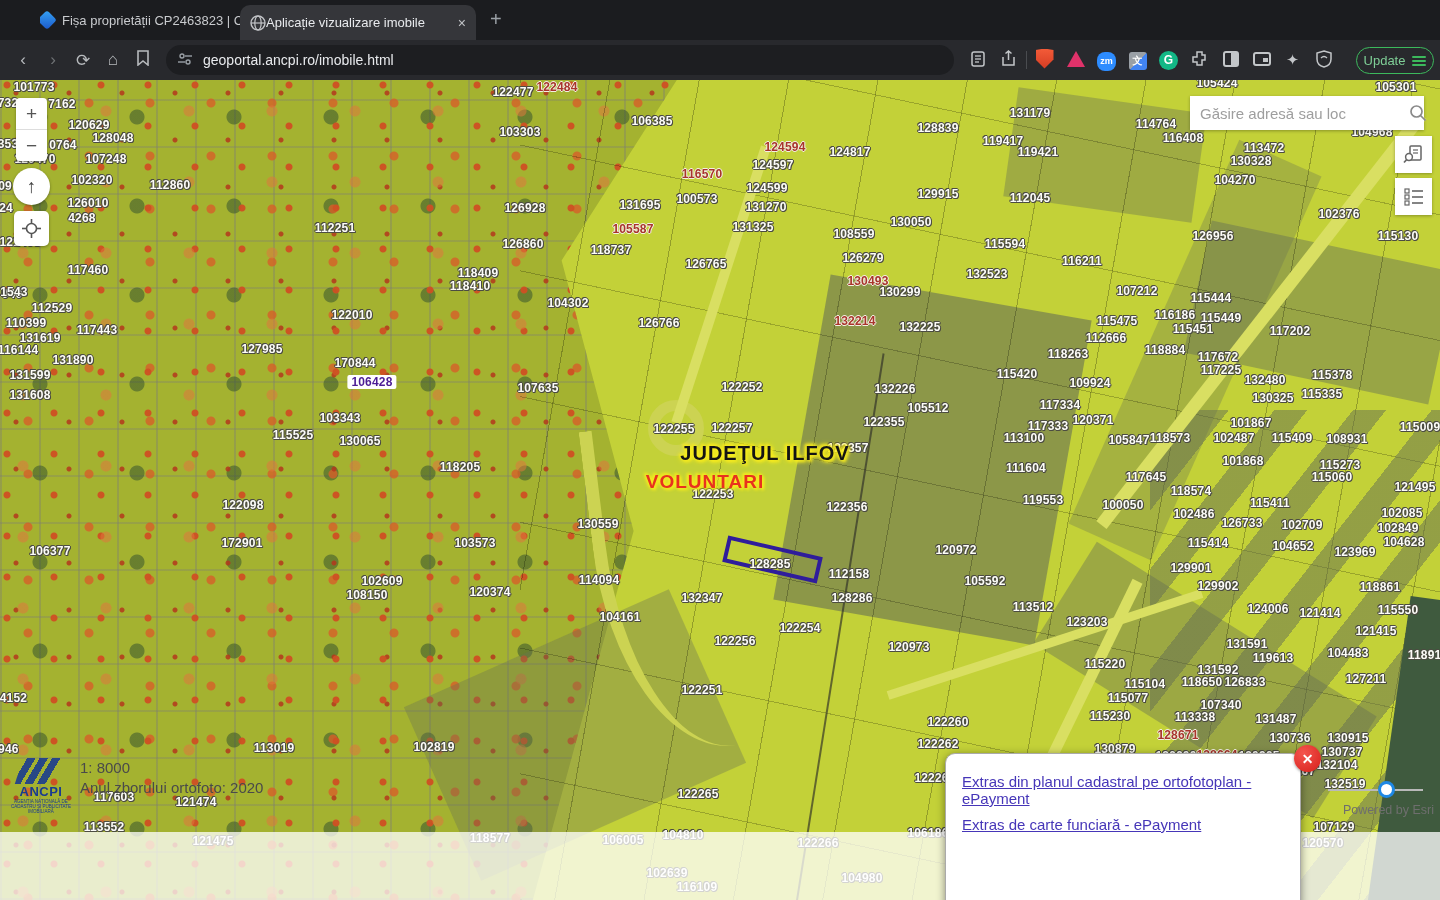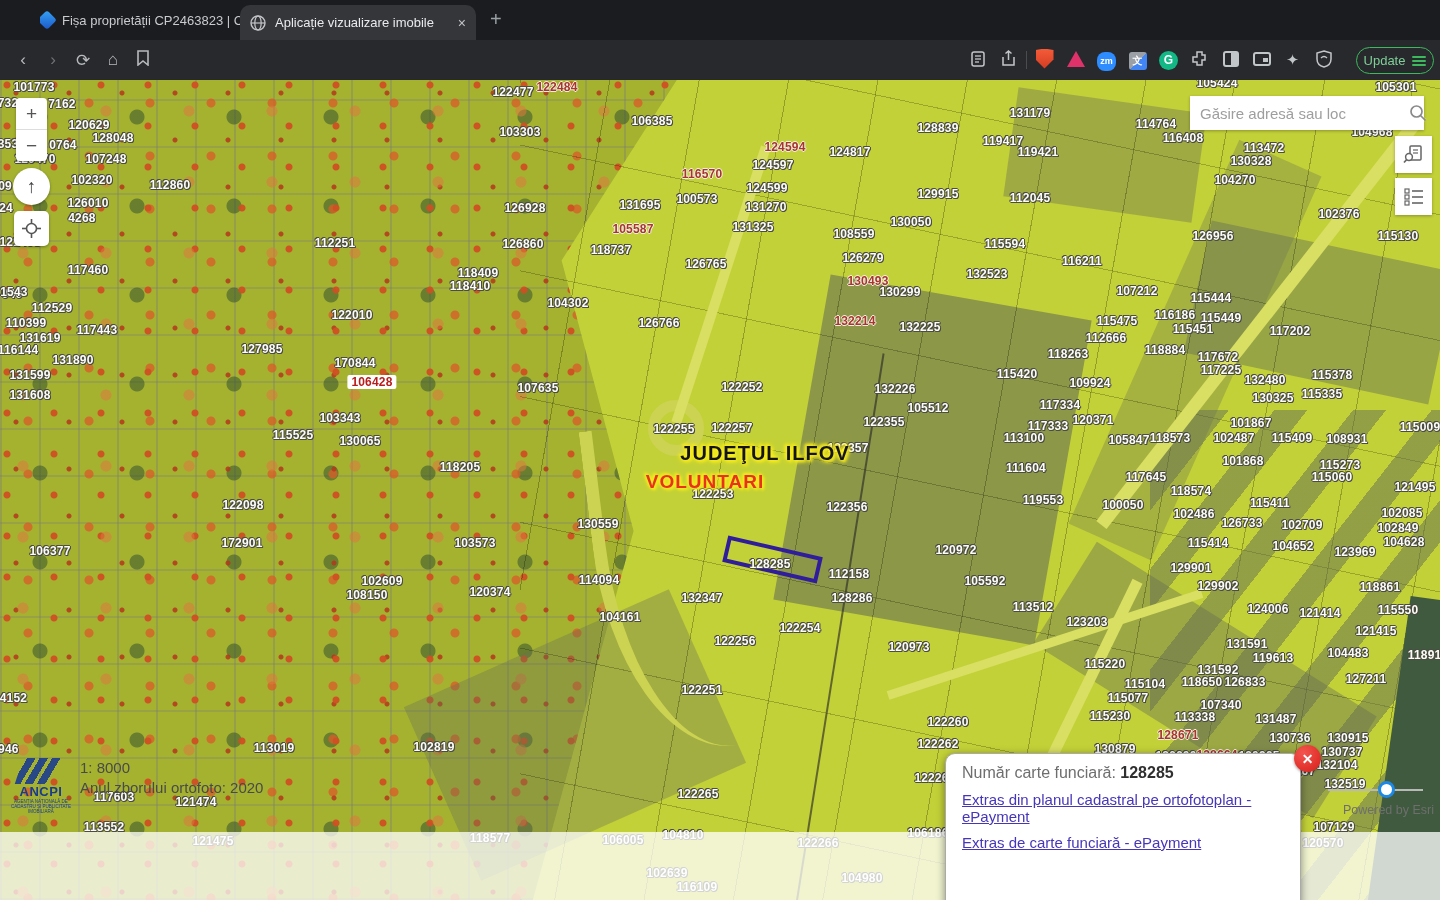--- a/index.html
+++ b/index.html
@@ -6,21 +6,21 @@
   html,body { width:1440px; height:900px; overflow:hidden; background:#000;
     font-family:"Liberation Sans", sans-serif; }
   #root { position:relative; width:1440px; height:900px; overflow:hidden; }
 
   
   #tabbar { position:absolute; left:0; top:0; width:1440px; height:40px; background:#1b1c1f; }
   .tab-inactive { position:absolute; left:40px; top:0; height:40px; width:200px;
     display:flex; align-items:center; gap:8px; color:#c9cbce; font-size:13px; overflow:hidden; white-space:nowrap; }
   .fav1 { width:14px; height:14px; flex:0 0 14px; background:linear-gradient(135deg,#35a3f5,#1b57c9); transform:rotate(45deg); border-radius:3px; }
   .tab-active { position:absolute; left:240px; top:5px; width:236px; height:35px; background:#35363a;
-    border-radius:10px 10px 0 0; display:flex; align-items:center; gap:9px; padding:0 10px; color:#e8eaed; font-size:13px; }
+    border-radius:10px 10px 0 0; display:flex; align-items:center; padding:0 10px; color:#e8eaed; font-size:13px; }
   .tab-active .globe { width:16px; height:16px; flex:0 0 16px; }
   .tab-close { margin-left:auto; color:#c2c4c7; font-size:14px; cursor:default; }
   .newtab { position:absolute; left:490px; top:8px; color:#9aa0a6; font-size:20px; }
 
   #toolbar { position:absolute; left:0; top:40px; width:1440px; height:40px; background:#28292d;
     display:flex; align-items:center; }
   .nav-ic { color:#b7babd; font-size:17px; width:30px; text-align:center; flex:0 0 30px; }
   .nav-ic.dim { color:#6f7275; }
   #urlbar { position:absolute; left:166px; top:45px; width:788px; height:30px; background:#1d1e21;
     border-radius:15px; display:flex; align-items:center; padding:0 12px; gap:10px; }
@@ -72,21 +72,21 @@
     border:11px solid #ccdципed; border:11px solid #ccd352; background:transparent; }
   #arcroad { position:absolute; left:598px; top:340px; width:180px; height:330px;
     border-left:13px solid #ccd352; border-radius:0 0 0 65%; transform:rotate(-7deg); }
   #bnd { position:absolute; left:838px; top:270px; width:2px; height:570px; background:rgba(45,45,38,.65); transform:rotate(9deg); }
   #forest { position:absolute; left:1388px; top:520px; width:80px; height:320px; background:#3f5a3e; transform:rotate(8deg); }
 
   .pl { position:absolute; transform:translate(-50%,-50%); font-weight:bold; font-size:12px;
     color:#fdfdf8; white-space:nowrap; letter-spacing:.2px;
     text-shadow:1px 0 #4c4c42,-1px 0 #4c4c42,0 1px #4c4c42,0 -1px #4c4c42,1px 1px #4c4c42,-1px -1px #4c4c42; }
   .pl.r { color:#a8352b; text-shadow:1px 0 #f2efe4,-1px 0 #f2efe4,0 1px #f2efe4,0 -1px #f2efe4; }
-  .pl.box { color:#b91c1c; background:#fff; text-shadow:none; padding:0 4px; border-radius:2px; }
+  .pl.box { color:#4c1d95; background:#fff; text-shadow:none; padding:0 4px; border-radius:2px; }
 
   #lbl-judet { position:absolute; left:765px; top:373px; transform:translate(-50%,-50%);
     font-size:20px; font-weight:bold; color:#141414; letter-spacing:1px; white-space:nowrap;
     text-shadow:0 0 3px #f8ec1e,0 0 5px #f8ec1e,0 0 7px #f8ec1e,2px 2px 3px #f8ec1e,-2px -2px 3px #f8ec1e; }
   #lbl-city { position:absolute; left:705px; top:402px; transform:translate(-50%,-50%);
     font-size:19px; font-weight:bold; color:#e8321e; letter-spacing:1px; white-space:nowrap;
     text-shadow:0 0 3px #f8ec1e,0 0 5px #f8ec1e,2px 2px 3px #f8ec1e,-2px -2px 3px #f8ec1e; }
 
   #sel-parcel { position:absolute; left:724px; top:466px; width:97px; height:27px;
     border:4px solid #2f1d9b; transform:rotate(13deg); }
@@ -163,20 +163,31 @@
   <div id="toolbar">
     <span class="nav-ic" style="margin-left:8px">‹</span>
     <span class="nav-ic dim">›</span>
     <span class="nav-ic">⟳</span>
     <span class="nav-ic">⌂</span>
     <span class="nav-ic">
       <svg width="14" height="16" viewBox="0 0 14 16">
           <path d="M2 1h10v14l-5-4-5 4z" fill="none" stroke="#b7babd" stroke-width="1.6"></path>
         </svg>
     </span>
+  </div>
+  <div id="urlbar">
+    <span class="badge">
+      <svg width="15" height="12" viewBox="0 0 15 12">
+          <circle cx="4" cy="3" r="2" fill="none" stroke="#9aa0a6" stroke-width="1.4"></circle>
+          <line x1="7" y1="3" x2="14" y2="3" stroke="#9aa0a6" stroke-width="1.4"></line>
+          <circle cx="10" cy="9" r="2" fill="none" stroke="#9aa0a6" stroke-width="1.4"></circle>
+          <line x1="0" y1="9" x2="7" y2="9" stroke="#9aa0a6" stroke-width="1.4"></line>
+        </svg>
+    </span>
+    <span class="url">geoportal.ancpi.ro/imobile.html</span>
   </div>
   <div class="right-ics">
     <span class="ric">
       <svg width="14" height="16" viewBox="0 0 14 16">
           <rect x="1" y="1" width="12" height="14" rx="2" fill="none" stroke="#c3c6c9" stroke-width="1.5"></rect>
           <line x1="4" y1="5" x2="10" y2="5" stroke="#c3c6c9" stroke-width="1.3"></line>
           <line x1="4" y1="8" x2="10" y2="8" stroke="#c3c6c9" stroke-width="1.3"></line>
           <line x1="4" y1="11" x2="8" y2="11" stroke="#c3c6c9" stroke-width="1.3"></line>
         </svg>
     </span>
@@ -258,21 +269,21 @@
         <span class="pl" style="left: 20px; top: 162px;">121403</span>
         <span class="pl" style="left: 12px; top: 186px; margin-top: 28px;">040</span>
         <span class="pl" style="left: 88px; top: 190px;">117460</span>
         <span class="pl" style="left: 14px; top: 212px;">1543</span>
         <span class="pl" style="left: 52px; top: 228px;">112529</span>
         <span class="pl" style="left: 26px; top: 243px;">110399</span>
         <span class="pl" style="left: 97px; top: 250px;">117443</span>
         <span class="pl" style="left: 40px; top: 258px;">131619</span>
         <span class="pl" style="left: 18px; top: 270px;">116144</span>
         <span class="pl" style="left: 170px; top: 105px;">112860</span>
-        <span class="pl" style="left: 335px; top: 148px; margin-top: 15px;">112251</span>
+        <span class="pl" style="left: 335px; top: 148px;">112251</span>
         <span class="pl" style="left: 352px; top: 235px;">122010</span>
         <span class="pl" style="left: 262px; top: 269px;">127985</span>
         <span class="pl" style="left: 73px; top: 280px;">131890</span>
         <span class="pl" style="left: 30px; top: 295px;">131599</span>
         <span class="pl" style="left: 30px; top: 315px;">131608</span>
         <span class="pl r" style="left: 557px; top: 7px;">122484</span>
         <span class="pl" style="left: 513px; top: 12px;">122477</span>
         <span class="pl" style="left: 652px; top: 41px;">106385</span>
         <span class="pl" style="left: 520px; top: 52px;">103303</span>
         <span class="pl" style="left: 938px; top: 48px;">128839</span>
@@ -530,23 +541,20 @@
 
   <div id="ancpi">
     <div class="bars"></div>
     <div class="nm">ANCPI</div>
     <div class="sub">AGENȚIA NAȚIONALĂ DE CADASTRU ȘI PUBLICITATE IMOBILIARĂ</div>
   </div>
   <div id="scale1">1: 8000</div>
   <div id="scale2">Anul zborului ortofoto: 2020</div>
 
   <div id="popup">
-    <div class="l1">
-      <span>Număr carte funciară: </span><b>128285</b>
-    </div>
     <a href="#">Extras din planul cadastral pe ortofotoplan - ePayment</a>
     <a href="#">Extras de carte funciară - ePayment</a>
   </div>
   <div id="popup-close">
     <span>✕</span>
   </div>
 
   <div id="slider">
     <div class="hndl"></div>
   </div>

